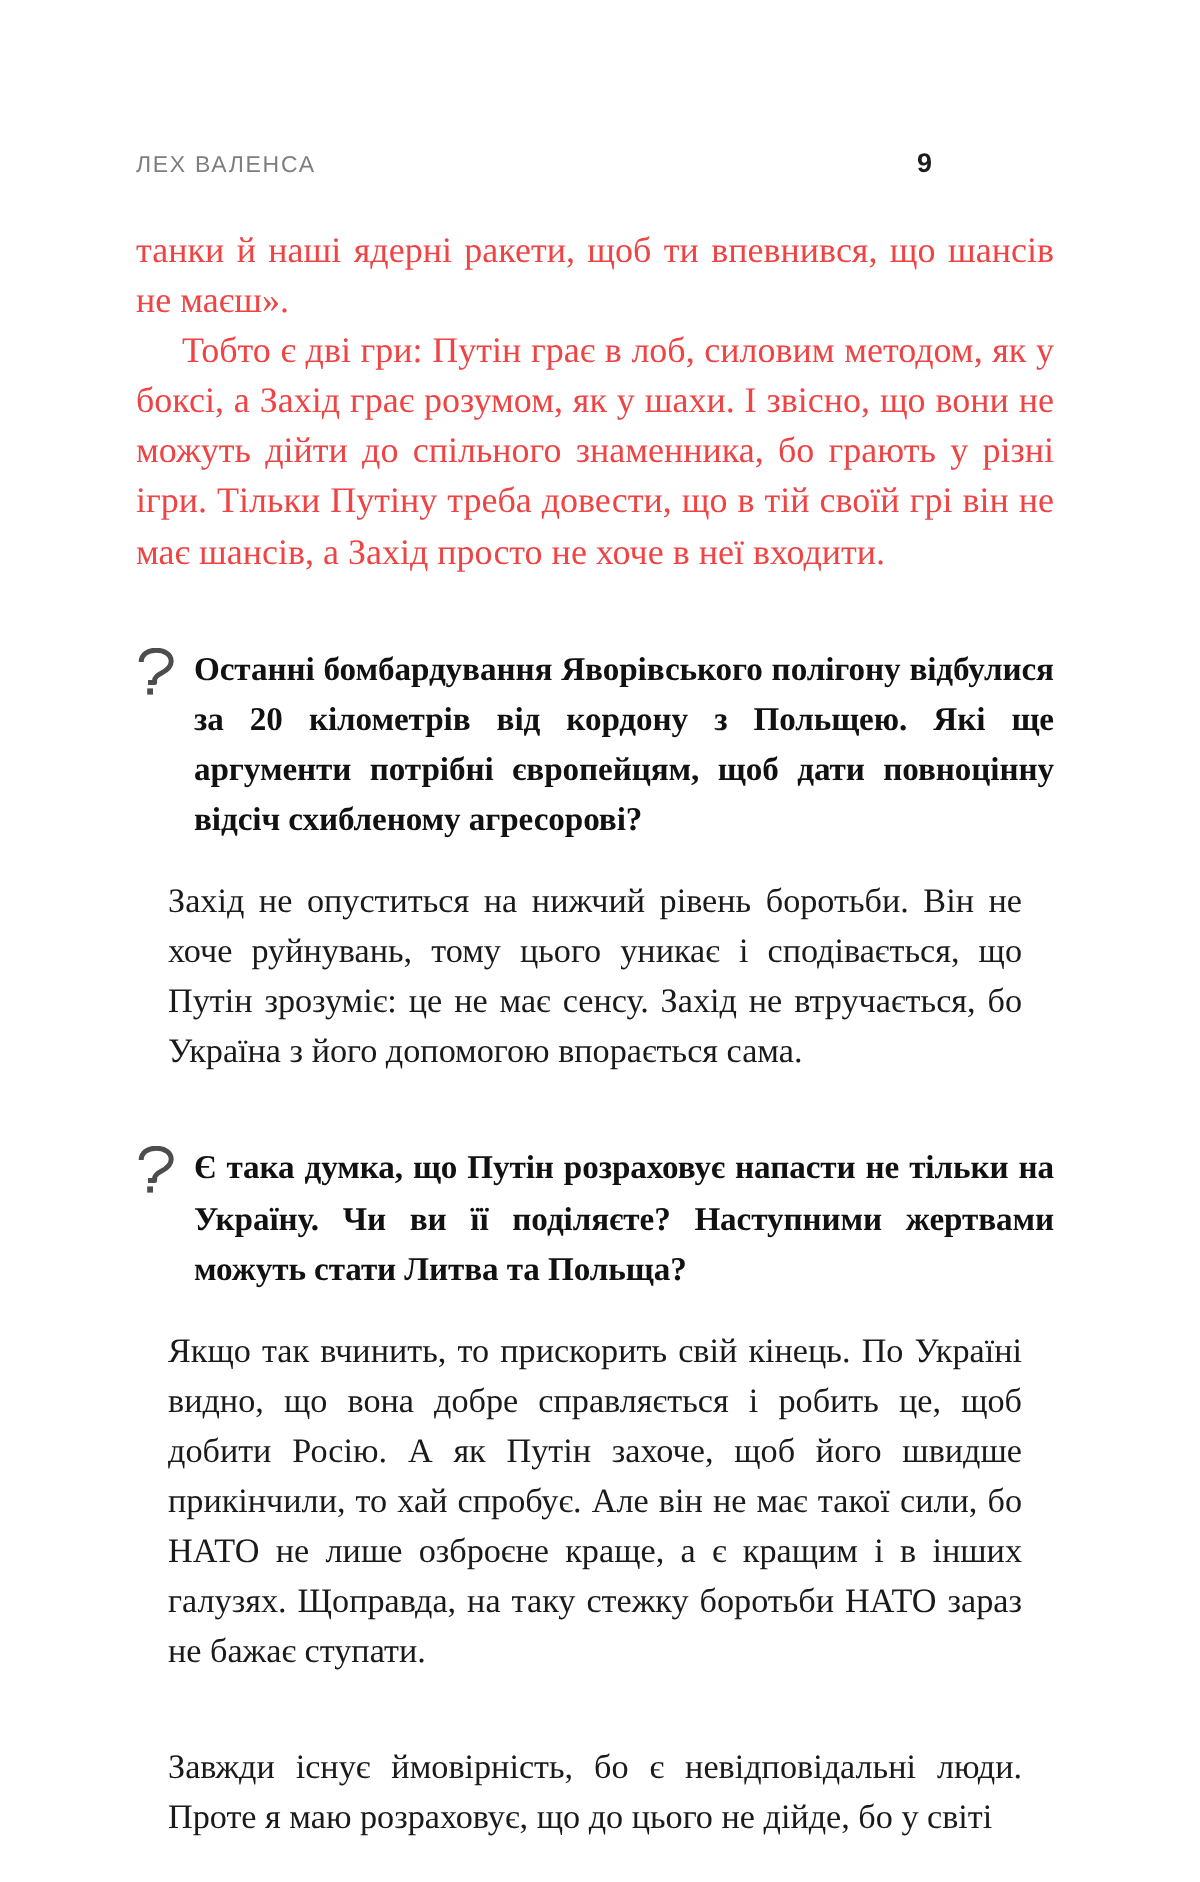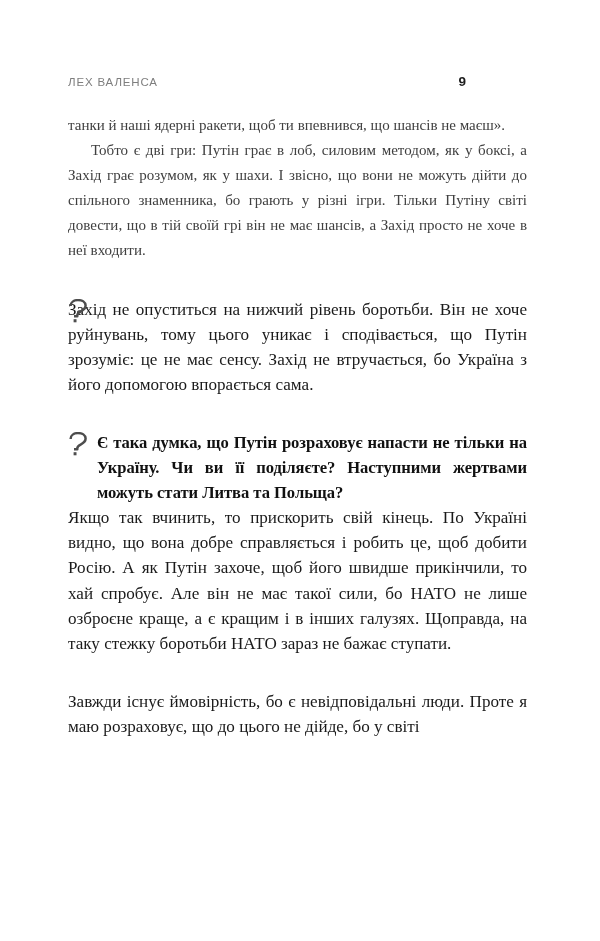--- a/index.html
+++ b/index.html
@@ -58,26 +58,26 @@
   
   .column {
     position: absolute;
     left: 68px;
     top: 113px;
     width: 459px;
   }
 
   .para {
     margin: 0;
-    font-size: 15px;
+    font-size: 18px;
     line-height: 25.1px;
     text-align: justify;
     text-justify: inter-word;
     hyphens: manual;
-    color: #404040;
+    color: #ef4444;
   }
 
   .para.indent {
     text-indent: 23px;
   }
 
   
   .qa-block {
     margin-top: 33px;
   }
@@ -105,21 +105,21 @@
     pointer-events: none;
   }
 
   .q-icon svg {
     display: block;
     width: 22px;
     height: 25px;
   }
 
   .answer {
-    margin: 0;
+    margin: 16px;
     font-size: 17.1px;
     line-height: 25.1px;
     text-align: justify;
     text-justify: inter-word;
     color: #1a1a1a;
   }
 
   
   .para:last-child,
   .answer:last-child,
@@ -134,30 +134,31 @@
 
   <div class="running-head">
     <span class="running-head-title">ЛЕХ ВАЛЕНСА</span>
     <span class="page-number">9</span>
   </div>
 
   <div class="column">
 
     <p class="para">танки й наші ядерні ракети, щоб ти впевнився, що шансів не маєш».</p>
 
-    <p class="para indent">Тобто є дві гри: Путін грає в лоб, силовим мето­дом, як у боксі, а Захід грає розумом, як у шахи. І звіс­но, що вони не можуть дійти до спільного знаменника, бо грають у різні ігри. Тільки Путіну світі довести, що в тій своїй грі він не має шансів, а Захід просто не хоче в неї входити.</p>
+    <p class="para indent">Тобто є дві гри: Путін грає в лоб, силовим мето­дом, як у боксі, а Захід грає розумом, як у шахи. І звіс­но, що вони не можуть дійти до спільного знаменника, бо грають у різні ігри. Тільки Путіну треба довести, що в тій своїй грі він не має шансів, а Захід просто не хоче в неї входити.</p>
 
     <div class="qa-block">
       <p class="question">
         <span class="q-icon">
           <svg viewBox="0 0 22 25" xmlns="http://www.w3.org/2000/svg" aria-hidden="true">
             <path d="M2.6 7.0 C2.6 3.3 6.0 1.1 9.9 1.1 C14.1 1.1 17.6 3.1 17.6 6.6 C17.6 9.4 15.6 11.1 12.6 12.6 C10.3 13.8 9.3 14.6 9.3 16.2 L9.3 17.2 L6.0 17.2" fill="none" stroke="#4d4d4d" stroke-width="2.5" stroke-linecap="butt" stroke-linejoin="round"></path>
             <rect x="5.6" y="20.2" width="2.9" height="3.1" fill="#4d4d4d"></rect>
           </svg>
         </span>
+        <span>Останні бомбардування Яворівського полігону відбу­лися за 20 кілометрів від кордону з Польщею. Які ще аргументи потрібні європейцям, щоб дати повноцінну відсіч схибленому агресорові?</span>
       </p>
       <p class="answer">Захід не опуститься на нижчий рівень боротьби. Він не хоче руйнувань, тому цього уникає і сподівається, що Путін зрозуміє: це не має сенсу. Захід не втручається, бо Україна з його допомогою впорається сама.</p>
     </div>
 
     <div class="qa-block">
       <p class="question">
         <span class="q-icon">
           <svg viewBox="0 0 22 25" xmlns="http://www.w3.org/2000/svg" aria-hidden="true">
             <path d="M2.6 7.0 C2.6 3.3 6.0 1.1 9.9 1.1 C14.1 1.1 17.6 3.1 17.6 6.6 C17.6 9.4 15.6 11.1 12.6 12.6 C10.3 13.8 9.3 14.6 9.3 16.2 L9.3 17.2 L6.0 17.2" fill="none" stroke="#4d4d4d" stroke-width="2.5" stroke-linecap="butt" stroke-linejoin="round"></path>
             <rect x="5.6" y="20.2" width="2.9" height="3.1" fill="#4d4d4d"></rect>

